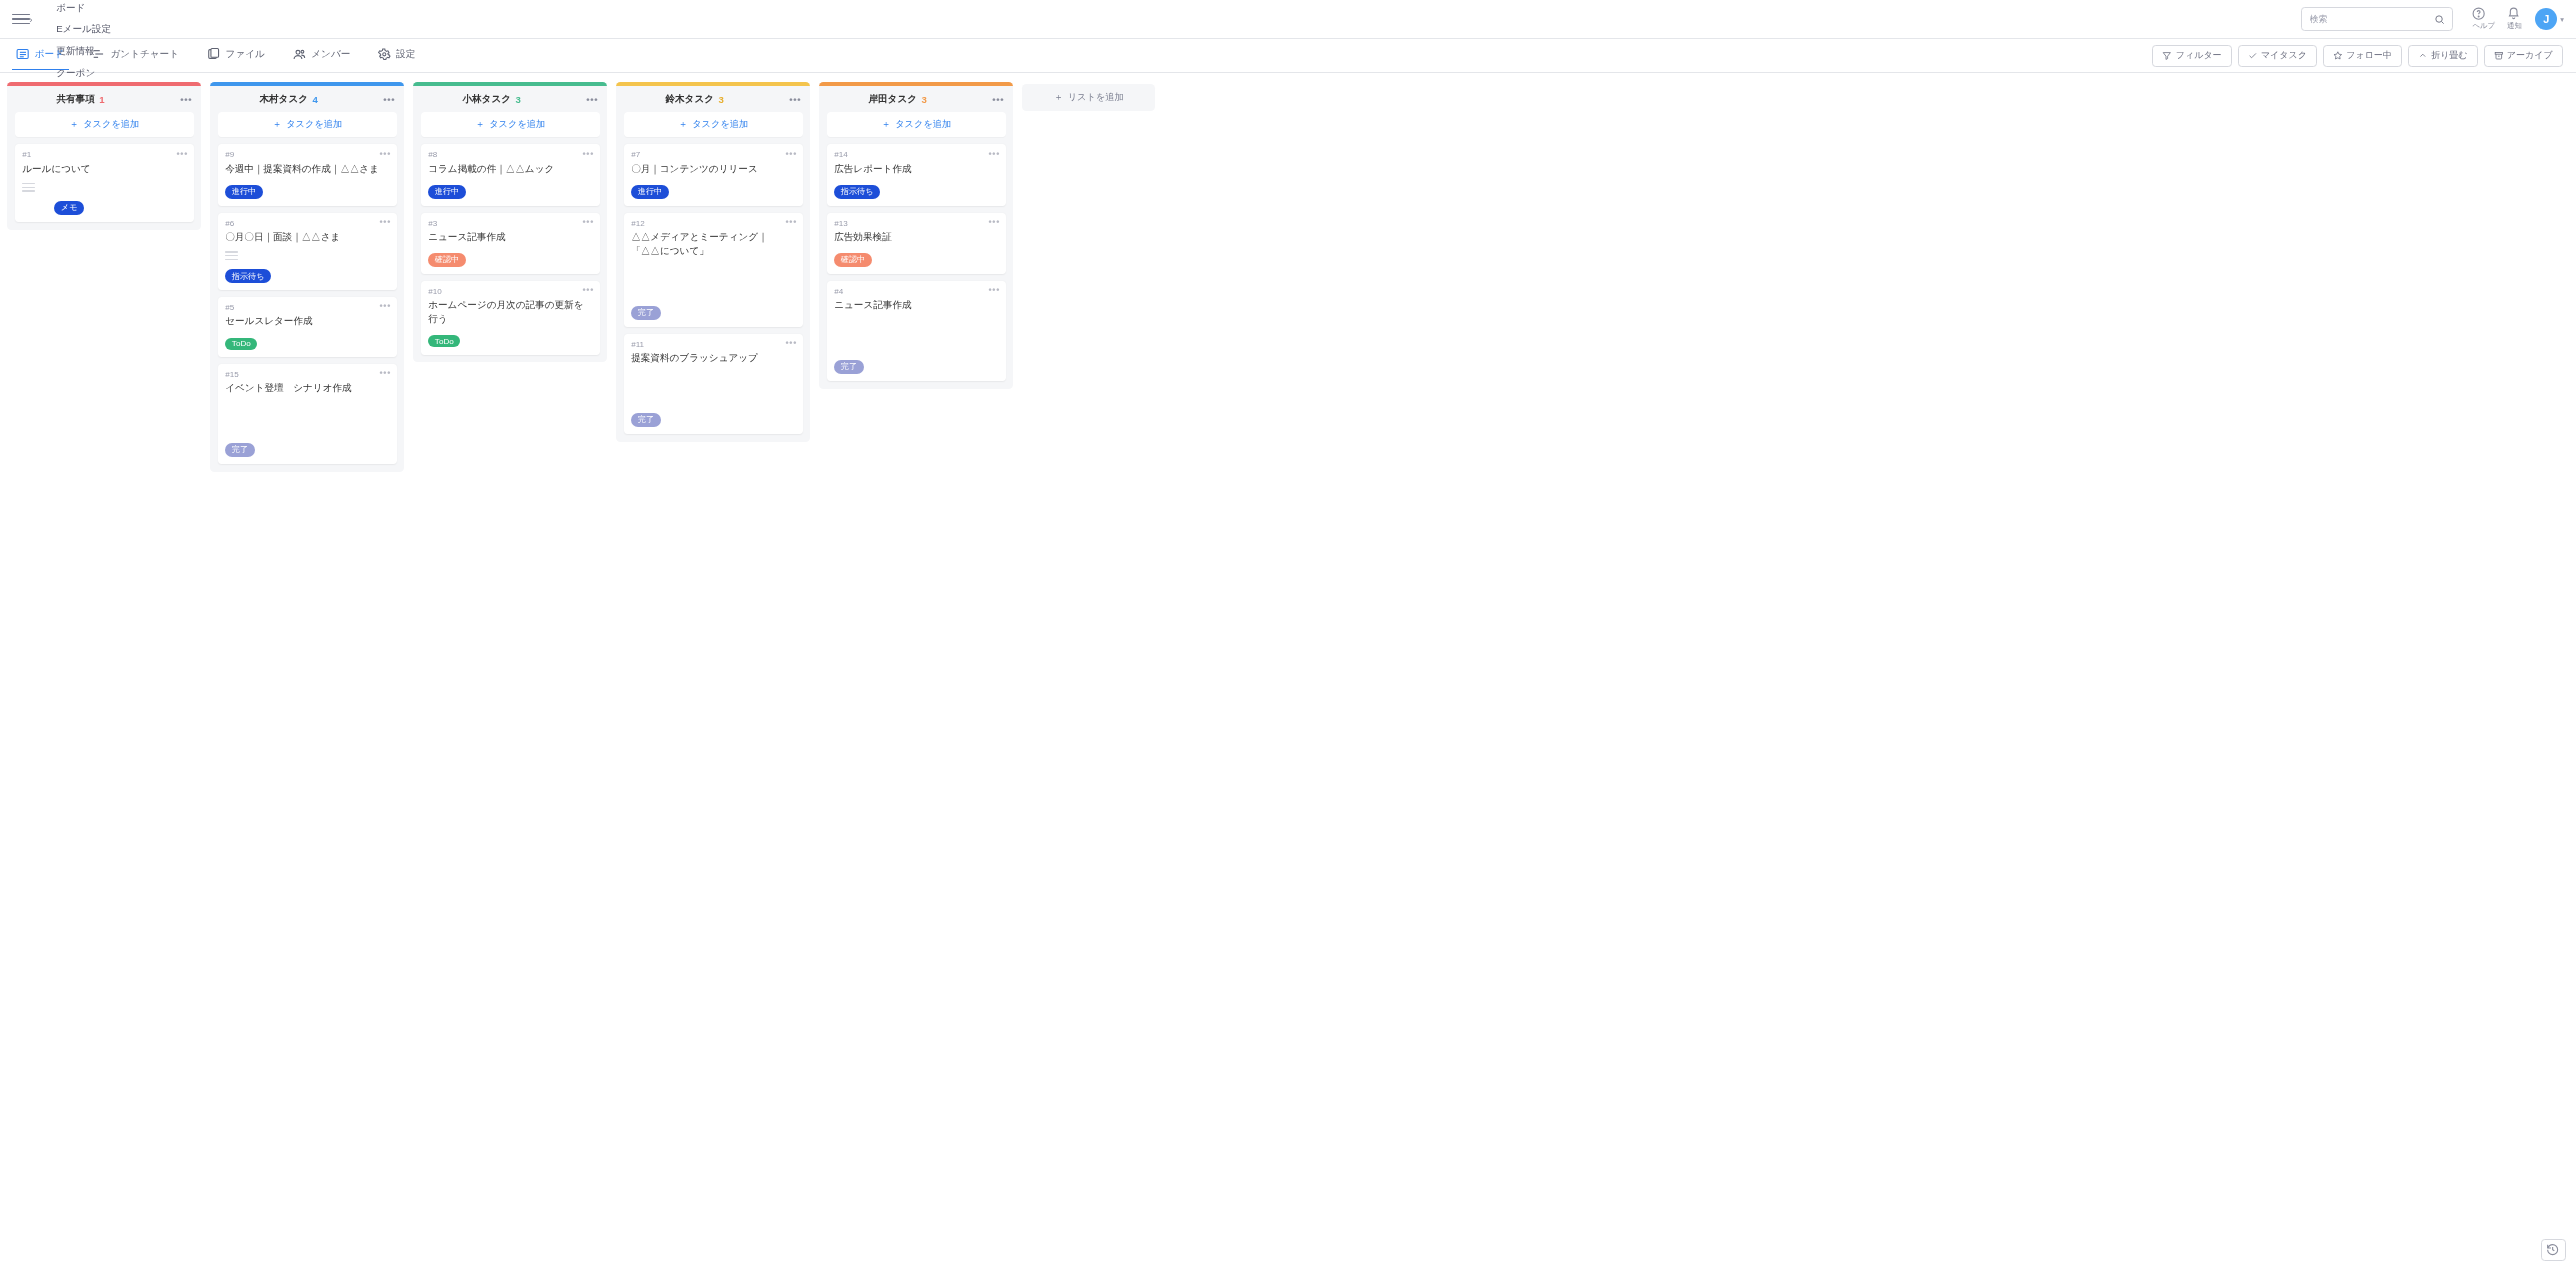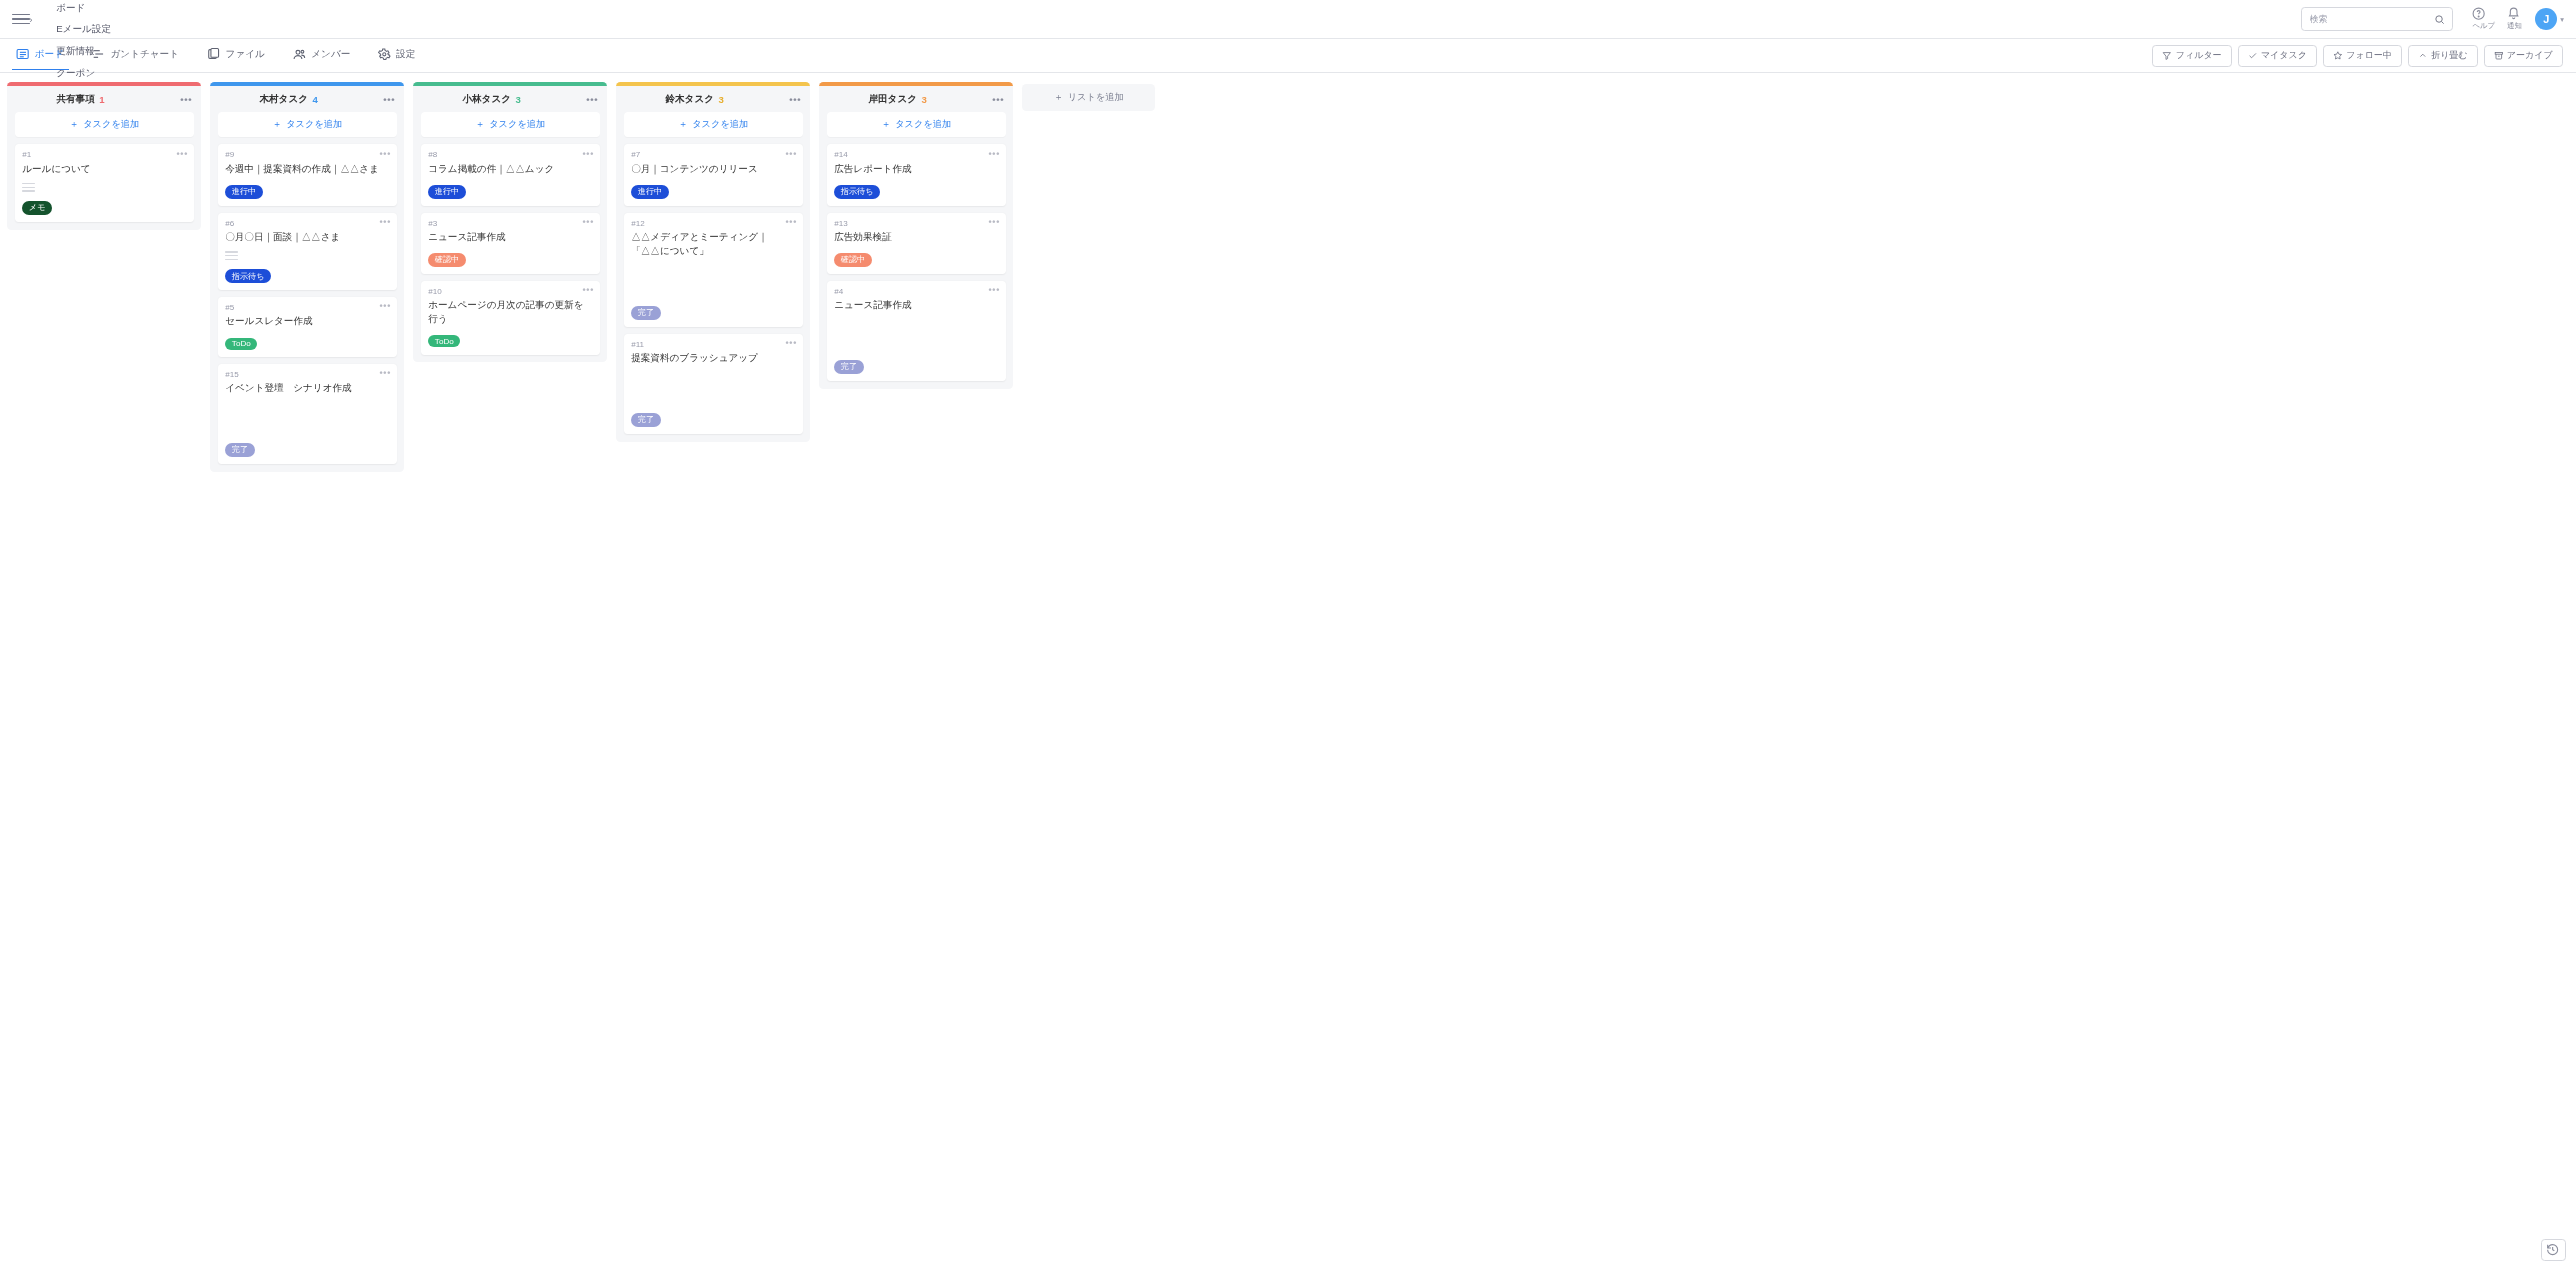--- a/index.html
+++ b/index.html
@@ -50,21 +50,21 @@
   .add-task { margin:0 7.4px 7.4px; background:#fff; border-radius:3.7px; height:25px; display:flex; align-items:center; justify-content:center; gap:4.4px; color:#2f80ed; font-size:9.2px; cursor:pointer; font-weight:500; box-shadow:0 0.7px 0.7px rgba(0,0,0,.03); }
   .cards { padding:0 7.4px 7.4px; display:flex; flex-direction:column; gap:6.7px; }
   .card { background:#fff; border-radius:3.7px; padding:6px 7.4px 7.4px; box-shadow:0 0.7px 1.5px rgba(0,0,0,.06); position:relative; min-height:58px; }
   .card .num { font-size:8.1px; color:#9a9dac; }
   .card .ctitle { font-size:9.6px; color:#333; margin-top:2.2px; line-height:1.45; }
   .card .cmore { position:absolute; top:4.4px; right:6px; color:#b8bac4; font-size:9px; letter-spacing:0.7px; font-weight:700; cursor:pointer; }
   .card .memo-lines { margin-top:7.4px; }
   .card .memo-lines span{ display:block; width:13.3px; height:1.5px; background:#d6d8de; margin:2.2px 0; border-radius:0.7px;}
   .tags { margin-top:9px; }
   .tag { display:inline-block; font-size:8.1px; padding:1.5px 6.7px; border-radius:7.4px; color:#fff; }
-  .tag-purple   { background:#14532d; }
+  .tag-purple   { background:#1d4ed8;margin-left:32px; }
   .tag-pink     { background:#1d4ed8; }
   .tag-salmon   { background:#f58b6e; }
   .tag-green    { background:#34b77a; }
   .tag-lav      { background:#9aa1d6; color:#fff;margin-top:39px; }
   
   .add-list { width:133px; flex:0 0 133px; padding-top:1.5px; }
   .add-list-inner { height:27px; border-radius:4.4px; background:#f5f6f8; display:flex; align-items:center; justify-content:center; gap:4.4px; color:#7a7e8f; font-size:9.2px; cursor:pointer; }
   
   .history-btn { position:fixed; right:10.4px; bottom:10.4px; width:25px; height:22px; border:0.7px solid #d6d8de; border-radius:3.7px; background:#fff; display:flex; align-items:center; justify-content:center; color:#8a8d9c; cursor:pointer; }
 

